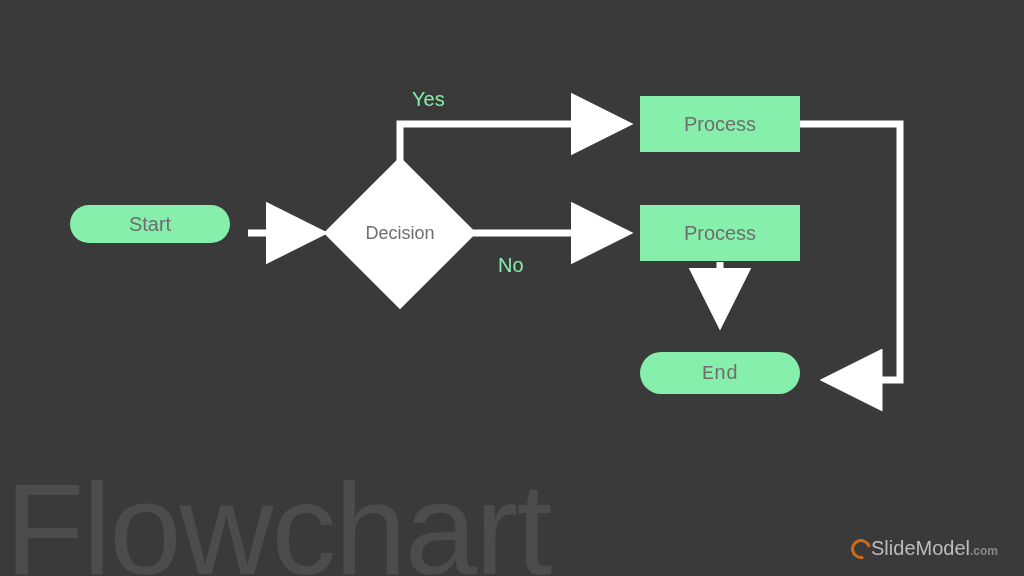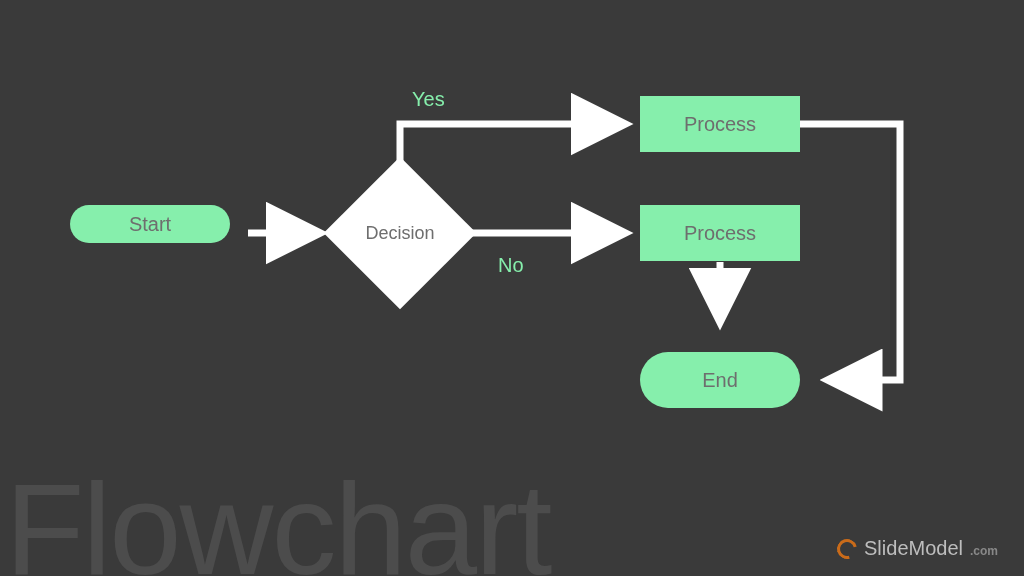--- a/index.html
+++ b/index.html
@@ -23,21 +23,21 @@
       user-select: none;
     }
 
     
     .logo {
       position: absolute;
       right: 26px;
       bottom: 16px;
       display: flex;
       align-items: center;
-      gap: 7px;
+      gap: 0;
       font-size: 20px;
       color: #bdbdbd;
       font-weight: 400;
     }
     .logo-ring {
       width: 20px; height: 20px;
       border: 3px solid #c96b1a;
       border-radius: 50%;
       border-right-color: transparent;
       transform: rotate(30deg);
@@ -119,21 +119,21 @@
   <div class="branch" style="left:498px; top:254px;">No</div>
 
   <div class="shape rect" style="left:640px; top:96px; width:160px; height:56px;">
     <span>Process</span>
   </div>
 
   <div class="shape rect" style="left:640px; top:205px; width:160px; height:56px;">
     <span>Process</span>
   </div>
 
-  <div class="shape terminator" style="left:640px; top:352px; width:160px; height:56px;">
+  <div class="shape terminator" style="left:640px; top:352px; width:160px; height:42px;font-family:Liberation Mono, monospace;">
     <span>End</span>
   </div>
 
   <div class="watermark">Flowchart</div>
 
   <div class="logo">
     <span class="logo-ring"></span>
     <span>SlideModel</span>
     <span class="logo-sub">.com</span>
   </div>

